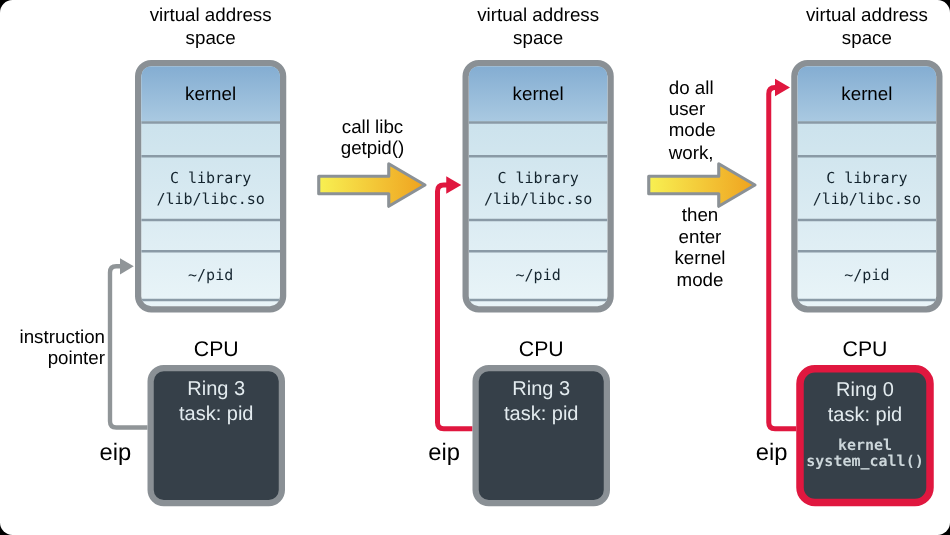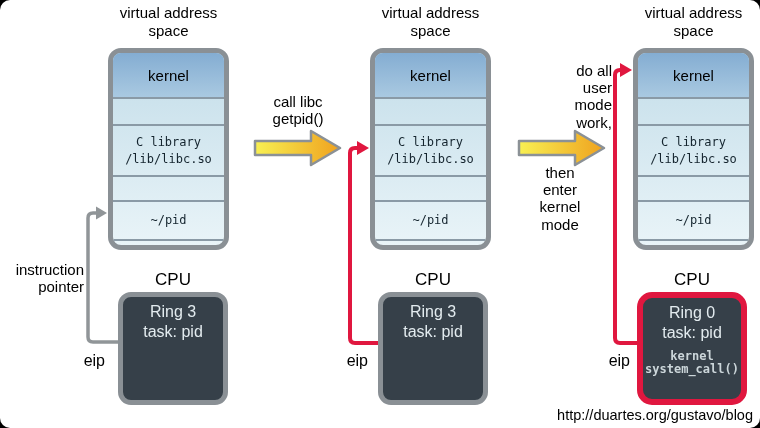--- a/index.html
+++ b/index.html
@@ -65,26 +65,26 @@
   }
   .cpu-box.ring0{border:6px solid var(--red);border-radius:15px;}
   .ring-label{
     margin-top:5px;font-size:16px;line-height:19.5px;color:var(--cpu_text);
   }
   .code-label{
     margin-top:10px;font-family:"DejaVu Sans Mono", monospace;font-weight:bold;
     font-size:12px;line-height:13px;color:var(--cpu_code_text);
   }
   .cpu-box.ring0 .code-label{margin-top:8px;}
-  .eip{top:352px;width:46px;text-align:right;font-size:16px;}
+  .eip{top:352px;width:46px;text-align:right;font-size:19px;}
 
   .note{font-size:15px;line-height:17.2px;}
   .ip-label{top:261px;left:0;width:84px;text-align:right;}
   .calllibc-label{top:93px;left:246px;width:104px;text-align:center;}
-  .douser-label{top:62px;left:518px;width:94px;text-align:right;}
+  .douser-label{top:62px;left:535px;width:94px;text-align:left;}
   .thenkernel-label{top:164px;left:513px;width:94px;text-align:center;}
   .url-label{top:407px;left:450px;width:303px;text-align:right;font-size:14.5px;}
 
   svg.overlay{position:absolute;left:0;top:0;}
 </style>
 </head>
 <body>
 
 <div class="canvas">
 
@@ -181,15 +181,14 @@
   <div class="abs note ip-label prewrap">instruction
 pointer</div>
   <div class="abs note douser-label prewrap">do all
 user
 mode
 work,</div>
   <div class="abs note thenkernel-label prewrap">then
 enter
 kernel
 mode</div>
-  <div class="abs url-label">http://duartes.org/gustavo/blog</div>
 
 </div>
 
 </body></html>

